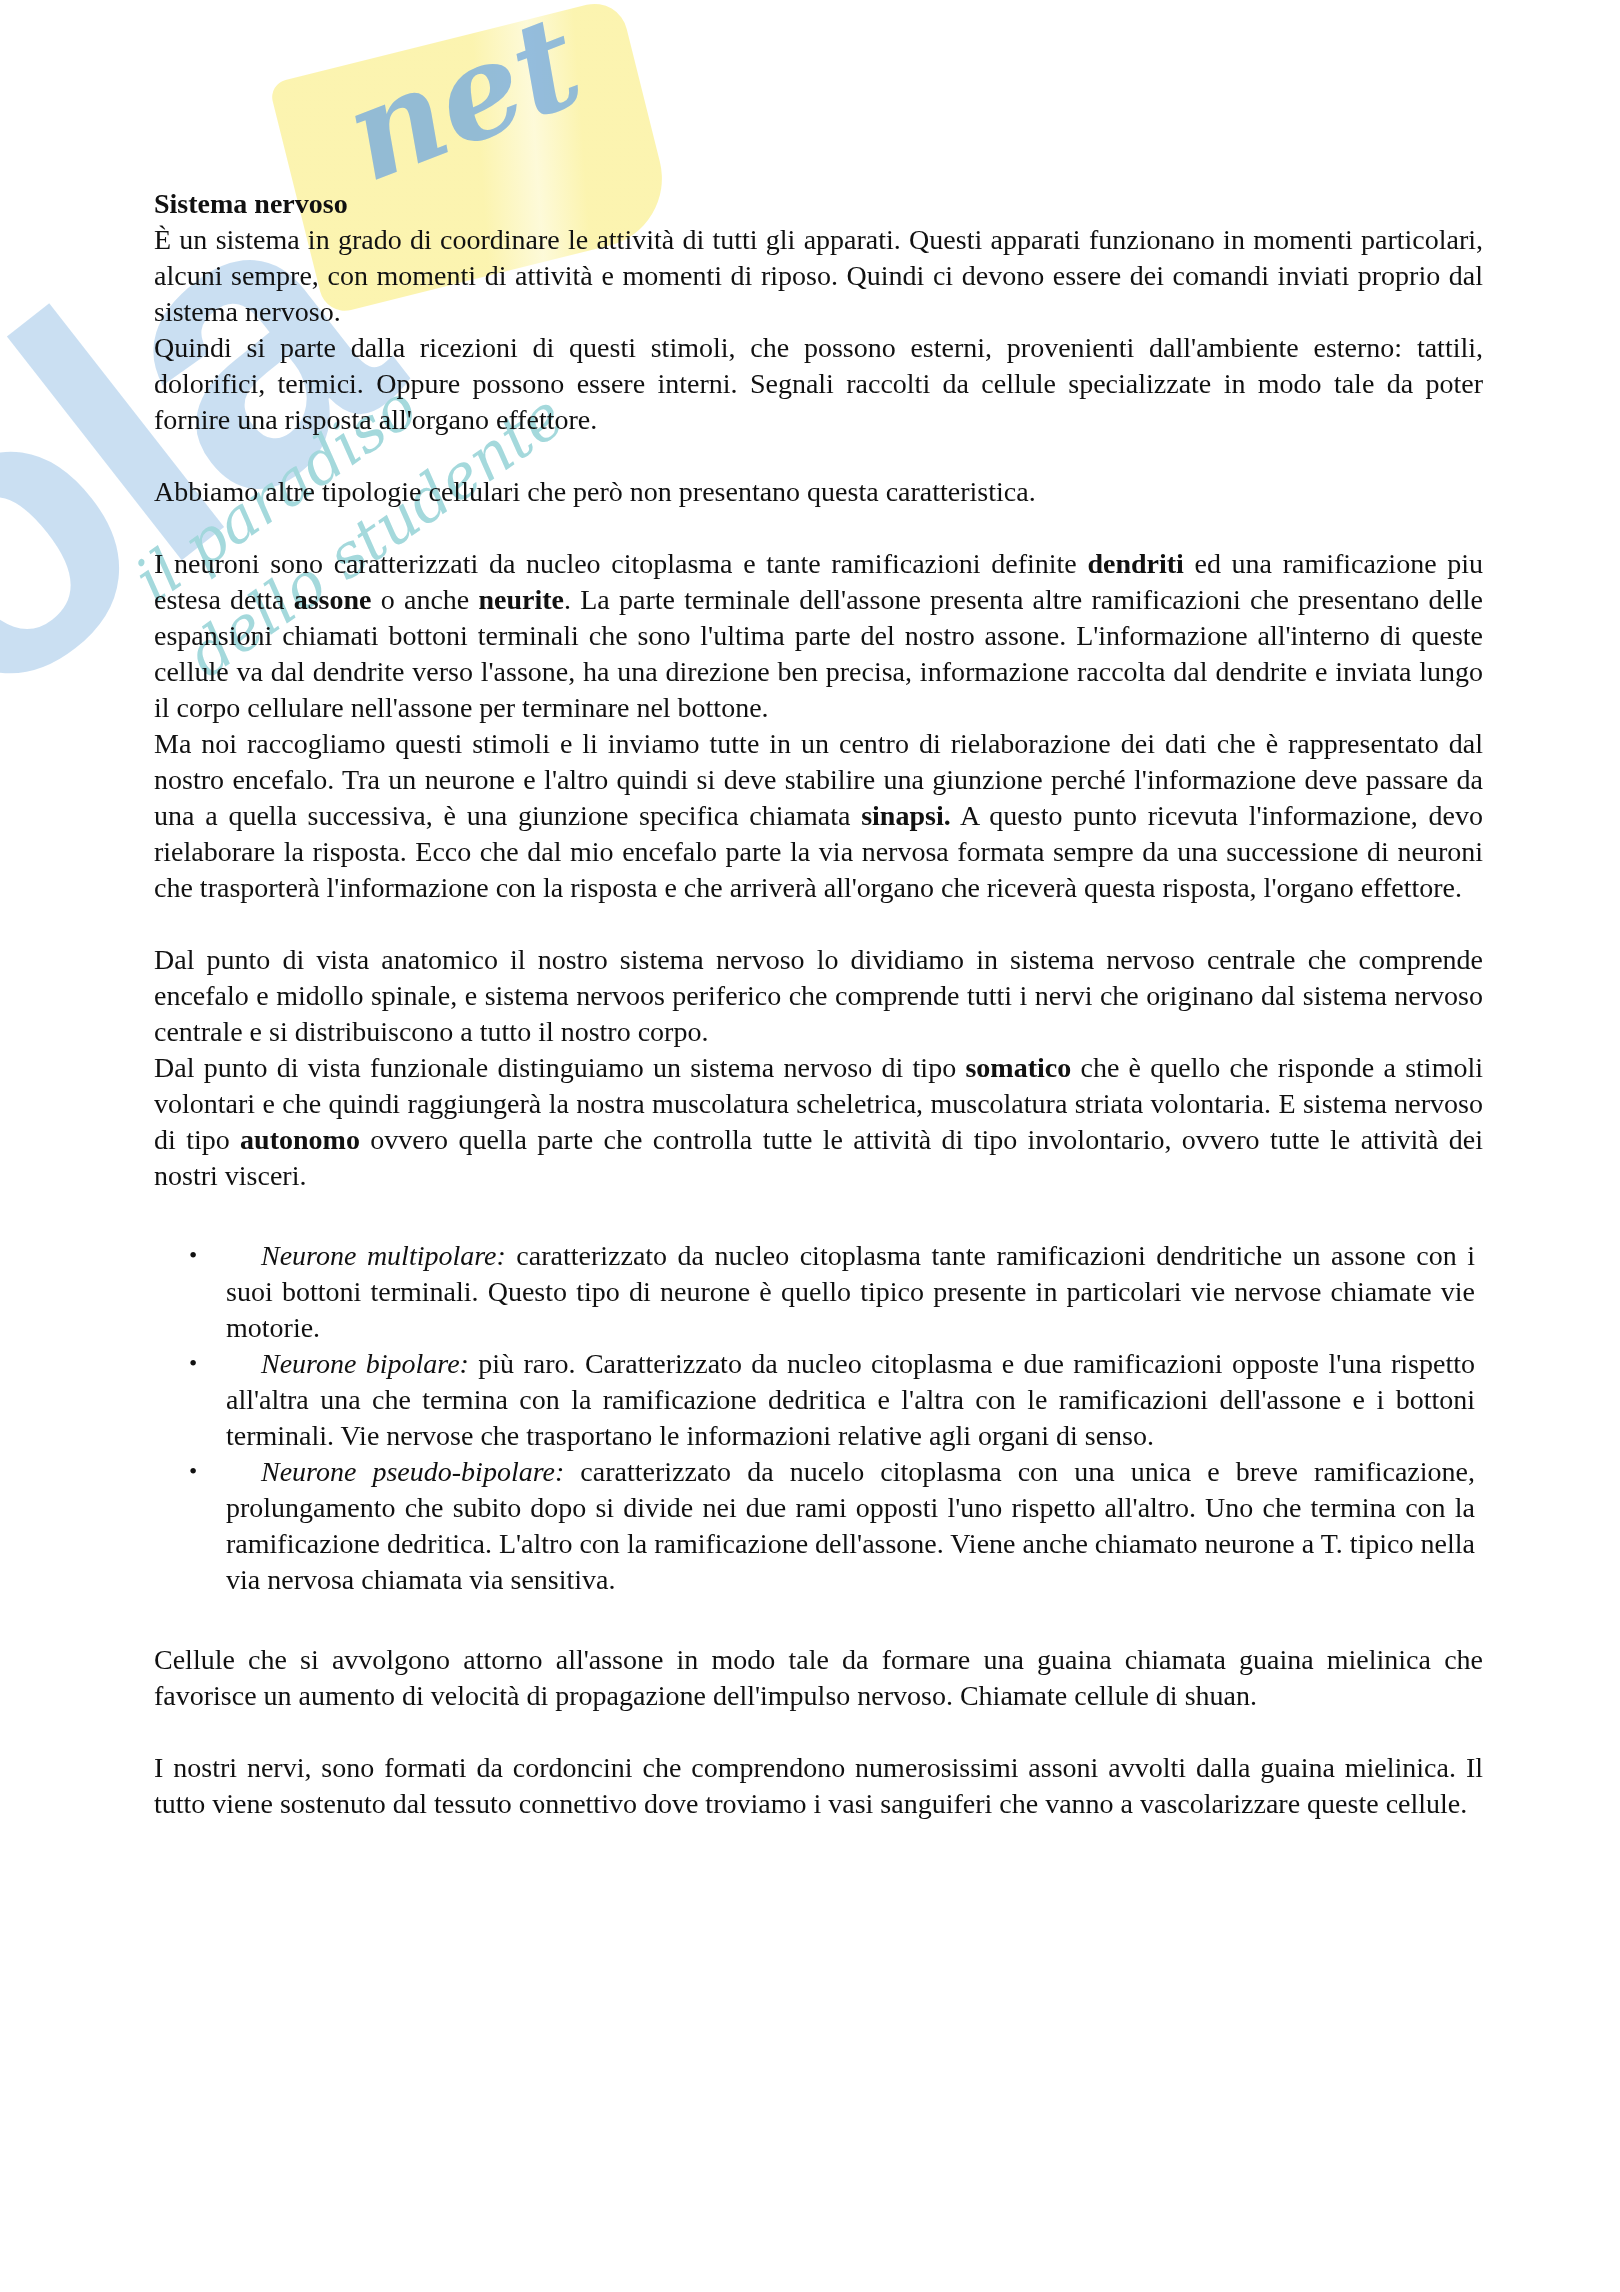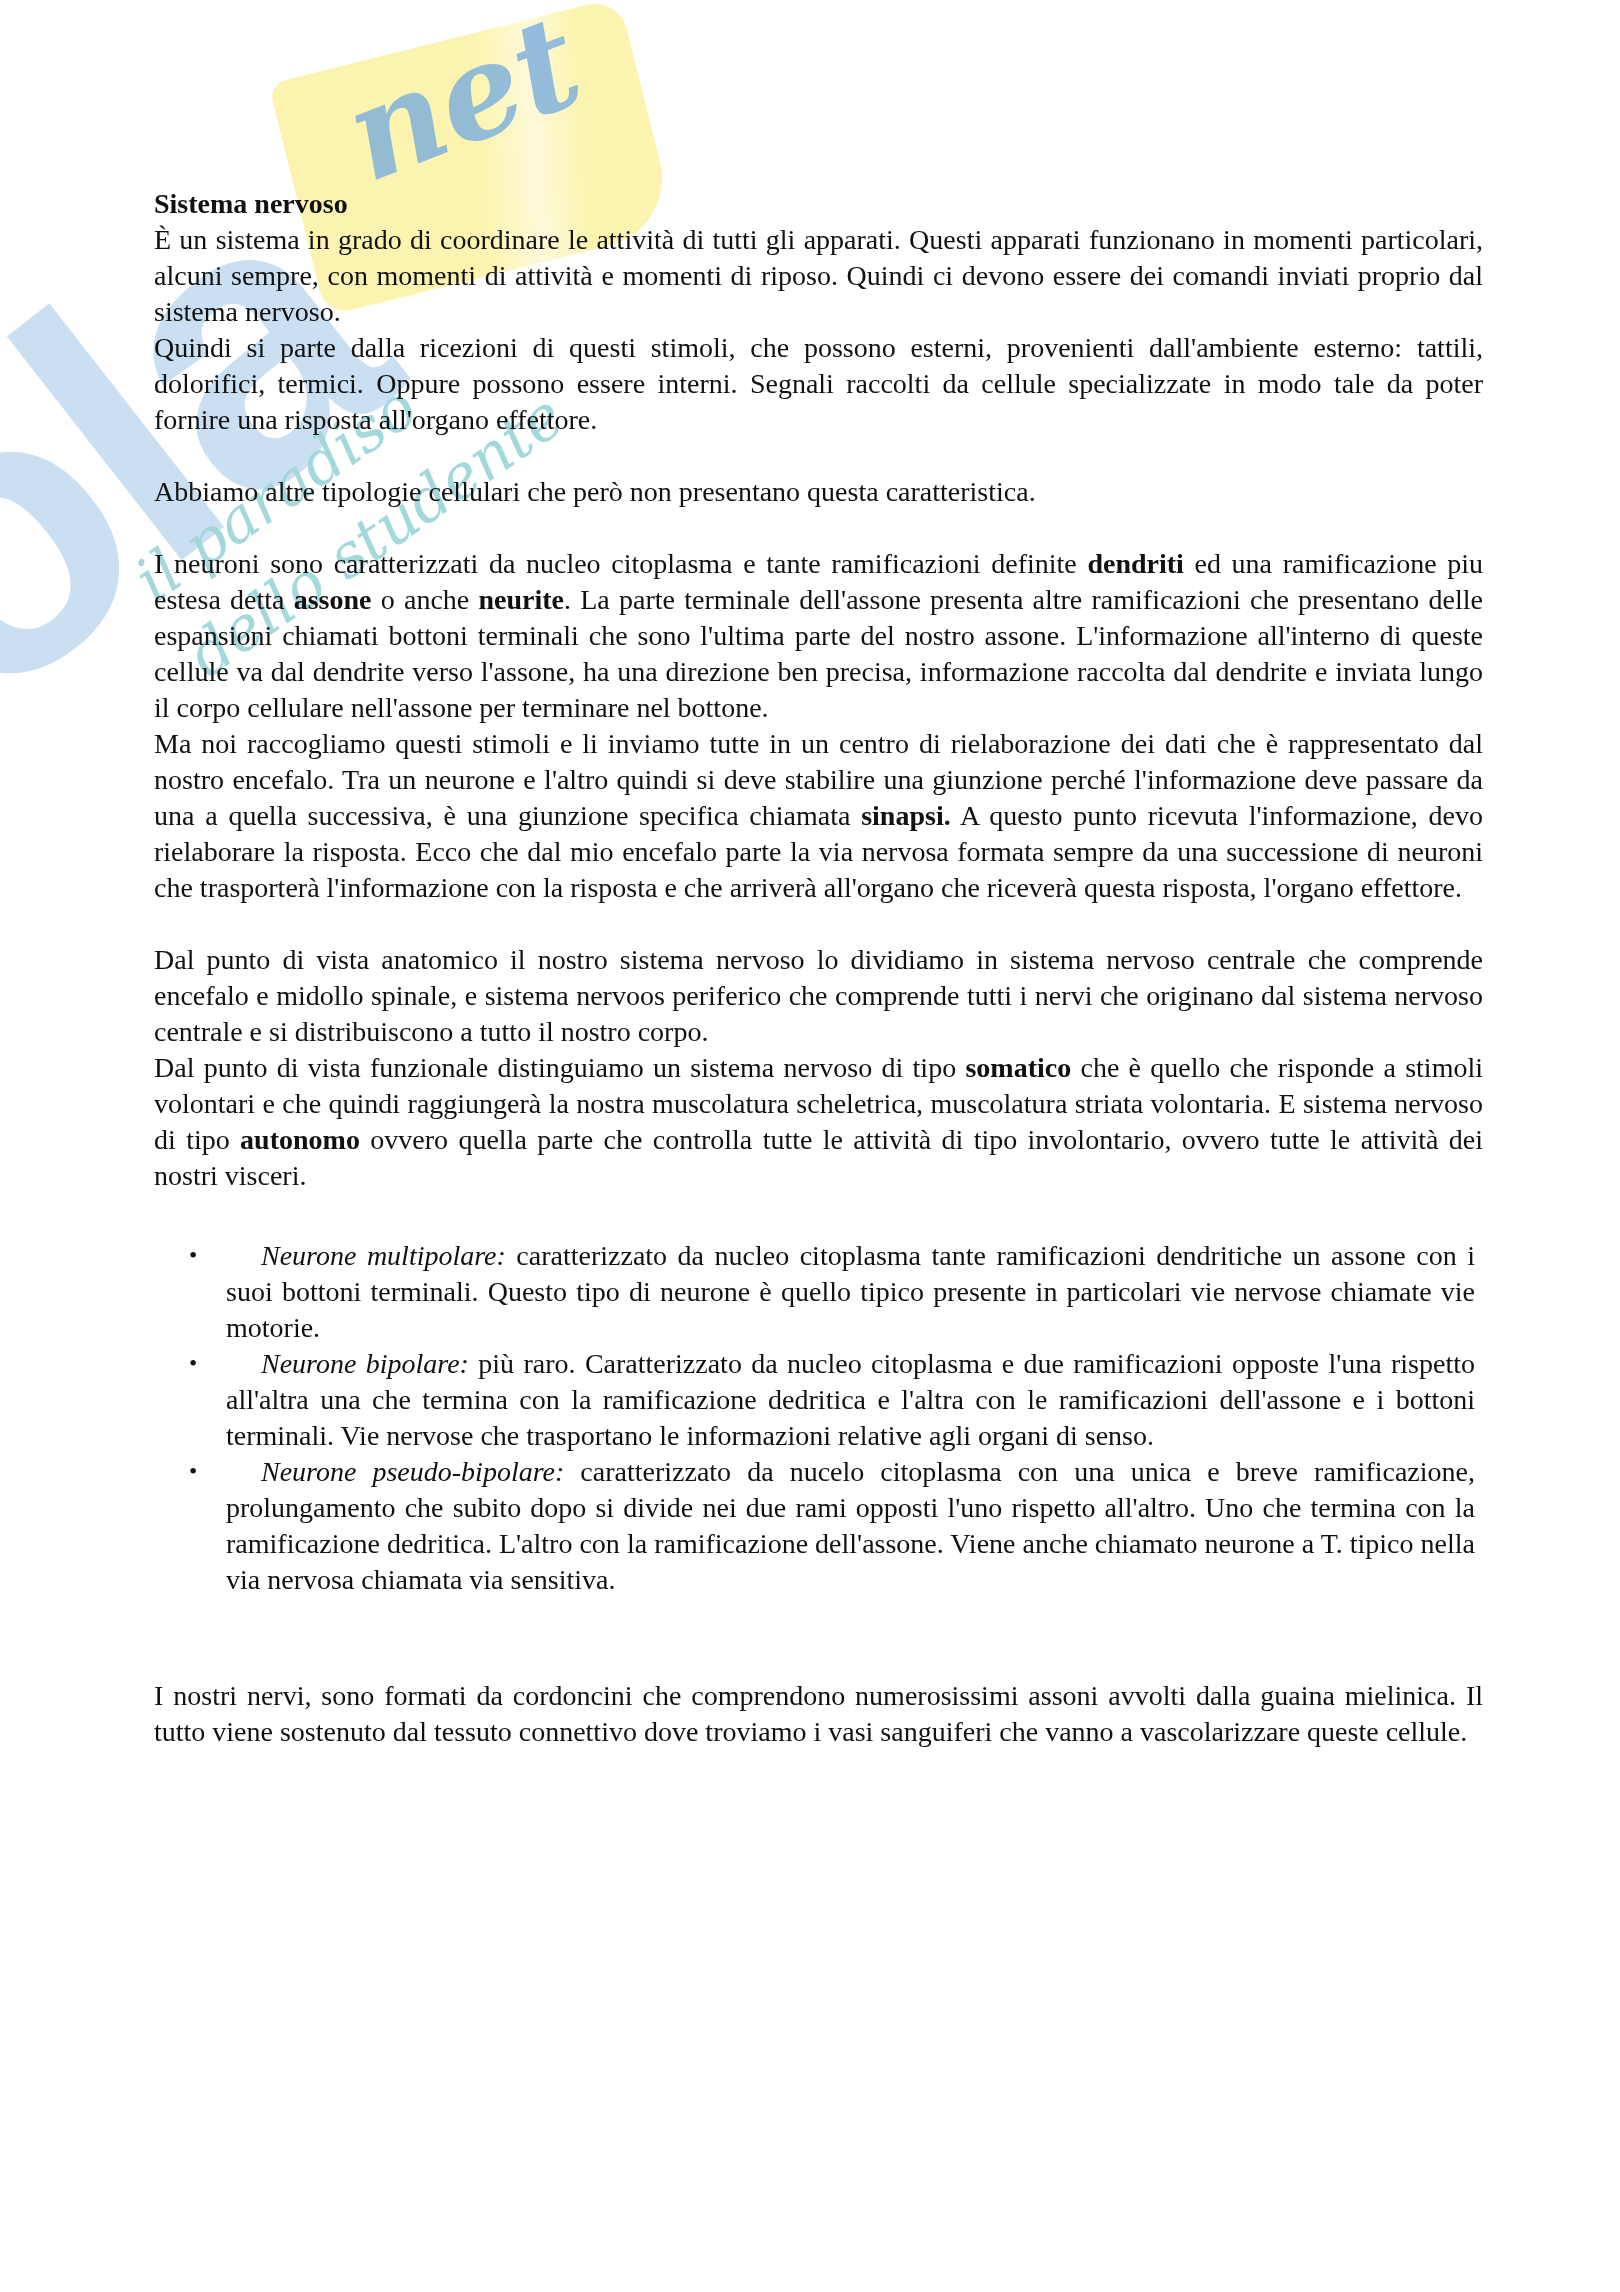--- a/index.html
+++ b/index.html
@@ -91,19 +91,20 @@
         <div class="spacer"></div>
         <p><span>Dal punto di vista anatomico il nostro sistema nervoso lo dividiamo in sistema nervoso centrale che comprende encefalo e midollo spinale, e sistema nervoos periferico che comprende tutti i nervi che originano dal sistema nervoso centrale e si distribuiscono a tutto il nostro corpo.</span></p>
         <p><span>Dal punto di vista funzionale distinguiamo un sistema nervoso di tipo </span><span class="b">somatico</span><span> che è quello che risponde a stimoli volontari e che quindi raggiungerà la nostra muscolatura scheletrica, muscolatura striata volontaria. E sistema nervoso di tipo </span><span class="b">autonomo</span><span> ovvero quella parte che controlla tutte le attività di tipo involontario, ovvero tutte le attività dei nostri visceri.</span></p>
         <div class="spacer"></div>
         <ul>
           <li><span class="i">Neurone multipolare:</span><span> caratterizzato da nucleo citoplasma tante ramificazioni dendritiche un assone con i suoi bottoni terminali. Questo tipo di neurone è quello tipico presente in particolari vie nervose chiamate vie motorie.</span></li>
           <li><span class="i">Neurone bipolare:</span><span> più raro. Caratterizzato da nucleo citoplasma e due ramificazioni opposte l'una rispetto all'altra una che termina con la ramificazione dedritica e l'altra con le ramificazioni dell'assone e i bottoni terminali. Vie nervose che trasportano le informazioni relative agli organi di senso.</span></li>
           <li><span class="i">Neurone pseudo-bipolare:</span><span> caratterizzato da nucelo citoplasma con una unica e breve ramificazione, prolungamento che subito dopo si divide nei due rami opposti l'uno rispetto all'altro. Uno che termina con la ramificazione dedritica. L'altro con la ramificazione dell'assone. Viene anche chiamato neurone a T. tipico nella via nervosa chiamata via sensitiva.</span></li>
         </ul>
         <div class="spacer"></div>
+        <p><span>Cellule che si avvolgono attorno all'assone in modo tale da formare una guaina chiamata guaina mielinica che favorisce un aumento di velocità di propagazione dell'impulso nervoso. Chiamate cellule di shuan.</span></p>
         <div class="spacer"></div>
         <p><span>I nostri nervi, sono formati da cordoncini che comprendono numerosissimi assoni avvolti dalla guaina mielinica. Il tutto viene sostenuto dal tessuto connettivo dove troviamo i vasi sanguiferi che vanno a vascolarizzare queste cellule.</span></p>
       </div>
   </div>
 
 </div>
 
 
 </body></html>

